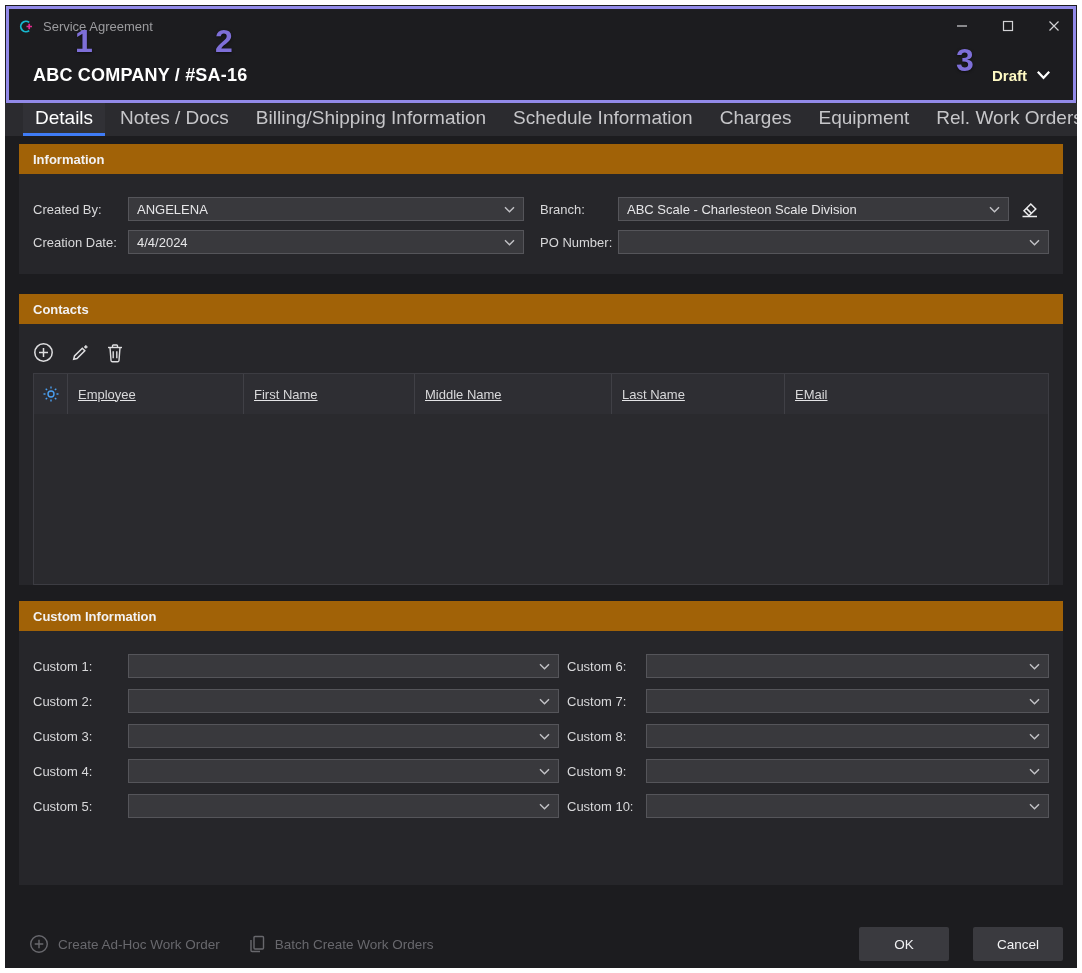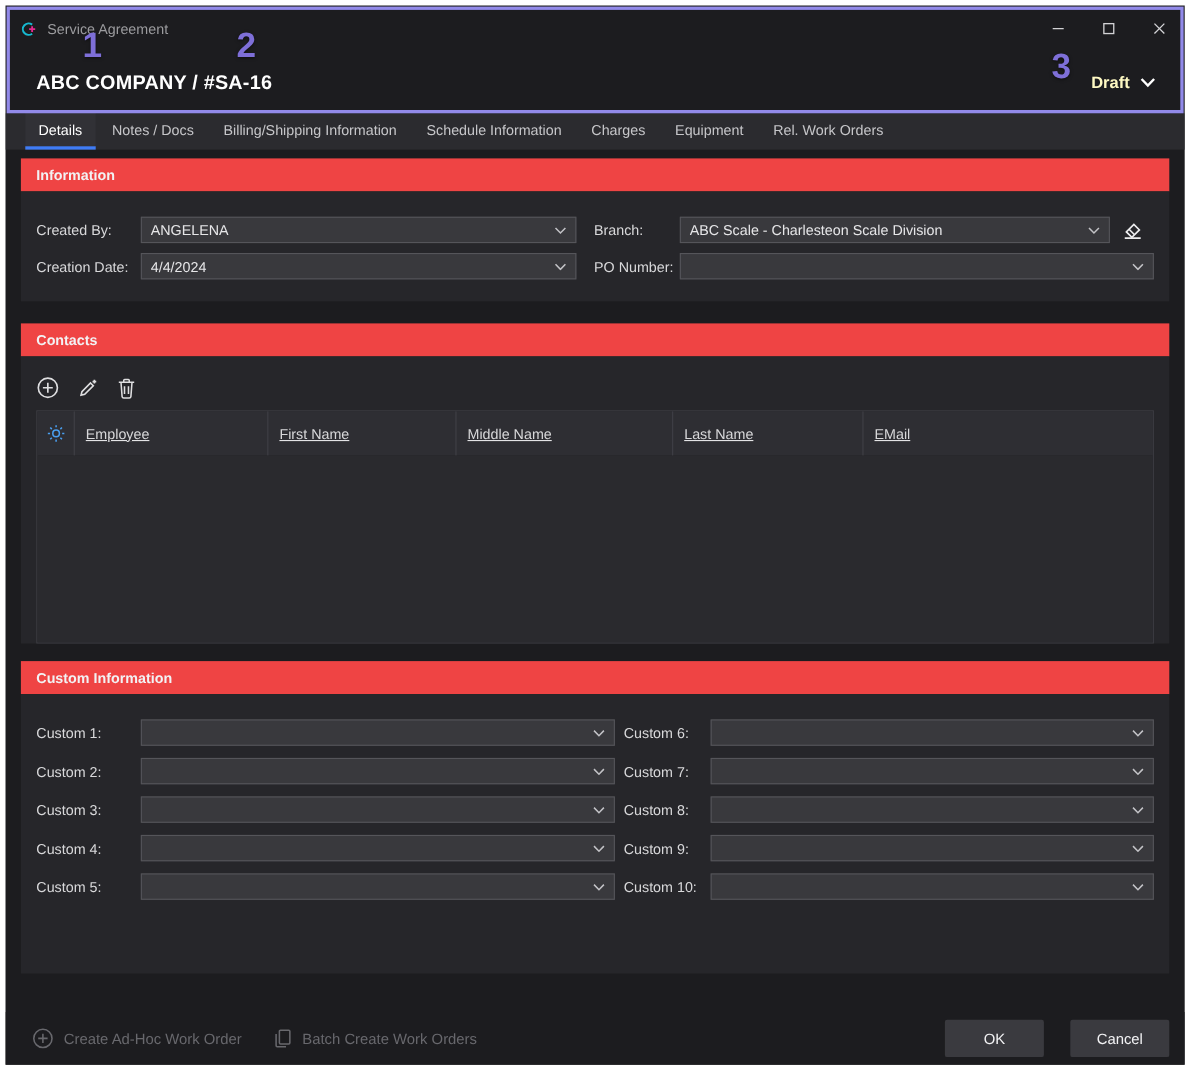--- a/index.html
+++ b/index.html
@@ -28,26 +28,26 @@
 
   
   .ann-box { position:absolute; left:1px; top:1px; right:1px; height:97px; border:3px solid #928ae9; pointer-events:none; z-index:6; }
   .ann-num { position:absolute; z-index:7; color:#7e6fd8; font-size:32px; font-weight:bold; line-height:1; text-shadow:0 1px 3px rgba(0,0,0,.55); pointer-events:none; }
   .ann-1 { left:70px;  top:20px; }
   .ann-2 { left:210px; top:20px; }
   .ann-3 { left:951px; top:39px; }
 
   
   .tabbar { height:33px; background:#2b2b2f; display:flex; align-items:stretch; padding-left:18px; gap:3px; }
-  .tab { display:flex; align-items:center; padding:0 12px; font-size:13px; color:#c6c6c9; border-bottom:3px solid transparent; cursor:default; white-space:nowrap; }
+  .tab { display:flex; align-items:center; padding:0 12px; font-size:19px; color:#c6c6c9; border-bottom:3px solid transparent; cursor:default; white-space:nowrap; }
   .tab.active { color:#ffffff; background:#313136; border-bottom-color:#3f7cf6; }
 
   
   .content { padding: 8px 14px 0; }
-  .section-header { height:30px; background:#ef4444; display:flex; align-items:center; padding:0 14px; font-size:13px; font-weight:bold; color:#f2f2f4; }
+  .section-header { height:30px; background:#a16207; display:flex; align-items:center; padding:0 14px; font-size:13px; font-weight:bold; color:#f2f2f4; }
   .section-body { background:#26262a; }
 
   .field-label { font-size:13px; color:#d8d8da; white-space:nowrap; }
 
   .combo { height:24px; background:#39393d; border:1px solid #55555a; display:flex; align-items:center; padding:4px 8px; font-size:13px; color:#e6e6e8; cursor:default; min-width:0; }
   .combo-value { overflow:hidden; white-space:nowrap; text-overflow:ellipsis; }
   .combo .chev { margin-left:auto; color:#c2c2c6; display:flex; align-items:center; padding-left:6px; }
 
   
   .info-grid { display:grid; grid-template-columns: 95px 396px 16px 78px 1fr 40px; row-gap:9px; align-items:center; padding:23px 14px 20px; }

